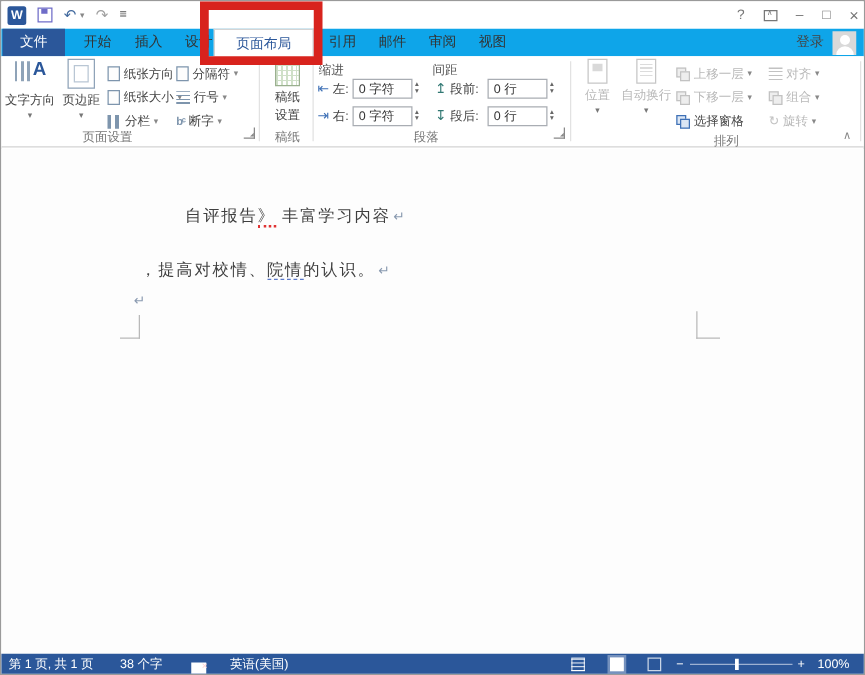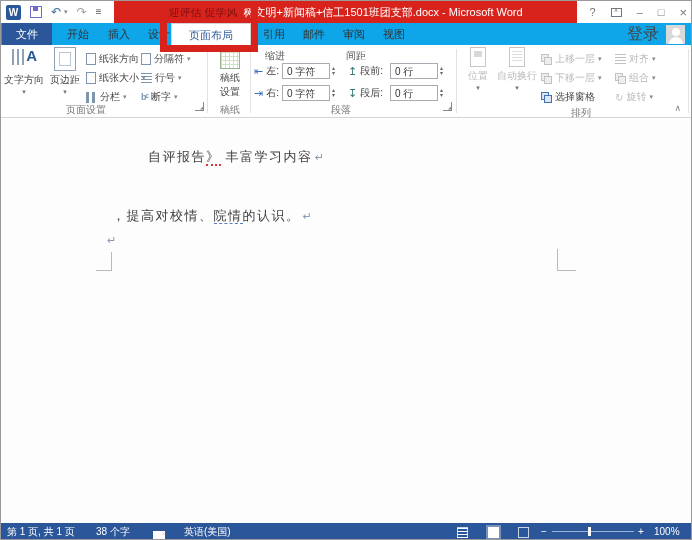--- a/index.html
+++ b/index.html
@@ -27,21 +27,21 @@
                  color:#777; font-size:11px; }
   .wincontrols span { cursor:default; }
   .rdo-box { display:inline-block; width:11px; height:9px; border:1px solid #777; position:relative; }
   .rdo-box::after { content:"∧"; position:absolute; left:2px; top:-3px; font-size:6px; color:#777; }
   
   .tabrow { position:absolute; left:0; top:22px; width:692px; height:22px; background:#0ea5e9; }
   .tab-file { position:absolute; left:1px; top:0; width:50px; height:22px; background:#2b579a; color:#fff;
               font-size:11px; text-align:center; line-height:22px; }
   .tab { position:absolute; top:0; height:22px; font-size:11px; color:#333; text-align:center; line-height:22px; }
   .tab.selected { background:#fff; border:1px solid #d4d4d4; border-bottom:none; color:#2b579a; height:23px; }
-  .signin { position:absolute; right:34px; top:0; height:22px; line-height:22px; font-size:16px; color:#444; }
+  .signin { position:absolute; right:34px; top:0; height:22px; line-height:22px; font-size:11px; color:#444; }
   .avatar { position:absolute; right:8px; top:2px; width:19px; height:19px; background:#d9d9d9; overflow:hidden; }
   .avatar .head { position:absolute; left:5.5px; top:3px; width:8px; height:8px; background:#fff; border-radius:50%; }
   .avatar .body { position:absolute; left:2.5px; top:12px; width:14px; height:10px; background:#fff; border-radius:7px 7px 0 0; }
   
   .ribbon { position:absolute; left:0; top:44px; width:692px; height:73px; background:#fff; border-bottom:1px solid #d4d4d4; }
   .vsep { position:absolute; top:4px; width:1px; height:64px; background:#e2e2e2; }
   .grp-label { position:absolute; font-size:10px; color:#777; text-align:center; }
   .launcher { position:absolute; width:9px; height:9px; border-right:1px solid #888; border-bottom:1px solid #888; }
   .launcher::after{ content:"◢"; position:absolute; right:0px; bottom:0px; font-size:4px; color:#888; }
   .bigbtn { position:absolute; top:2px; display:flex; flex-direction:column; align-items:center; font-size:10px; color:#444; }
@@ -113,24 +113,20 @@
 
   <div class="titlebar">
     <div class="qat">
       <span class="wlogo">W</span>
       <span class="floppy"></span>
       <span class="qicon">↶</span>
       <span class="ddtiny">▾</span>
       <span class="qicon gray">↷</span>
       <span class="qicon" style="font-size:10px;color:#555;">≡</span>
     </div>
-    <div class="title-band">
-      <span class="dim">迎评估 促学风</span>
-      <span class="lit">树文明+新闻稿+信工1501班团支部.docx - Microsoft Word</span>
-    </div>
     <div class="wincontrols">
       <span>?</span>
       <span class="rdo-box"></span>
       <span>–</span>
       <span>□</span>
       <span style="font-size:13px;">×</span>
     </div>
   </div>
 
   <div class="tabrow">
@@ -202,21 +198,21 @@
     <div class="grp-label" style="left:40px;top:58px;width:90px;">页面设置</div>
     <div class="launcher" style="left:194px;top:57px;"></div>
 
     <div class="bigbtn" style="left:211px;width:36px;">
       <span class="ic-grid"></span>
       <span class="lbl">稿纸</span>
       <span class="lbl" style="margin-top:0;">设置</span>
     </div>
     <div class="grp-label" style="left:208px;top:58px;width:42px;">稿纸</div>
 
-    <div class="grp-label" style="left:254px;top:4px;width:30px;text-align:right;color:#555;">缩进</div>
+    <div class="grp-label" style="left:254px;top:4px;width:30px;text-align:left;color:#555;">缩进</div>
     <div class="grp-label" style="left:345px;top:4px;width:30px;text-align:left;color:#555;">间距</div>
 
     <div class="smallbtn" style="left:253px;top:19px;">
       <span class="ic-ind">⇤</span>
       <span>左:</span>
     </div>
     <div class="spinfield" style="left:281px;top:18px;">
       <span class="box">0 字符</span>
       <span class="spin">
           <span>▴</span>
@@ -314,21 +310,21 @@
     <div class="grp-label" style="left:550px;top:61px;width:60px;">排列</div>
     <div class="collapse">∧</div>
   </div>
 
   <div class="redbox"></div>
 
   <div class="docarea">
     <div class="cropmark cm-tl"></div>
     <div class="cropmark cm-tr"></div>
 
-    <div class="dline" style="left:147px;top:29px;">
+    <div class="dline" style="left:147px;top:45px;">
       <span>自评报告</span><span class="sq-red">》</span><span> 丰富学习内容</span><span class="pilcrow">↵</span>
     </div>
     <div class="dline" style="left:111px;top:88px;">
       <span>，提高对校情、</span><span class="u-blue">院情</span><span>的认识。</span><span class="pilcrow">↵</span>
     </div>
     <div class="dline" style="left:104px;top:113px;">
       <span class="pilcrow">↵</span>
     </div>
 
   </div>

